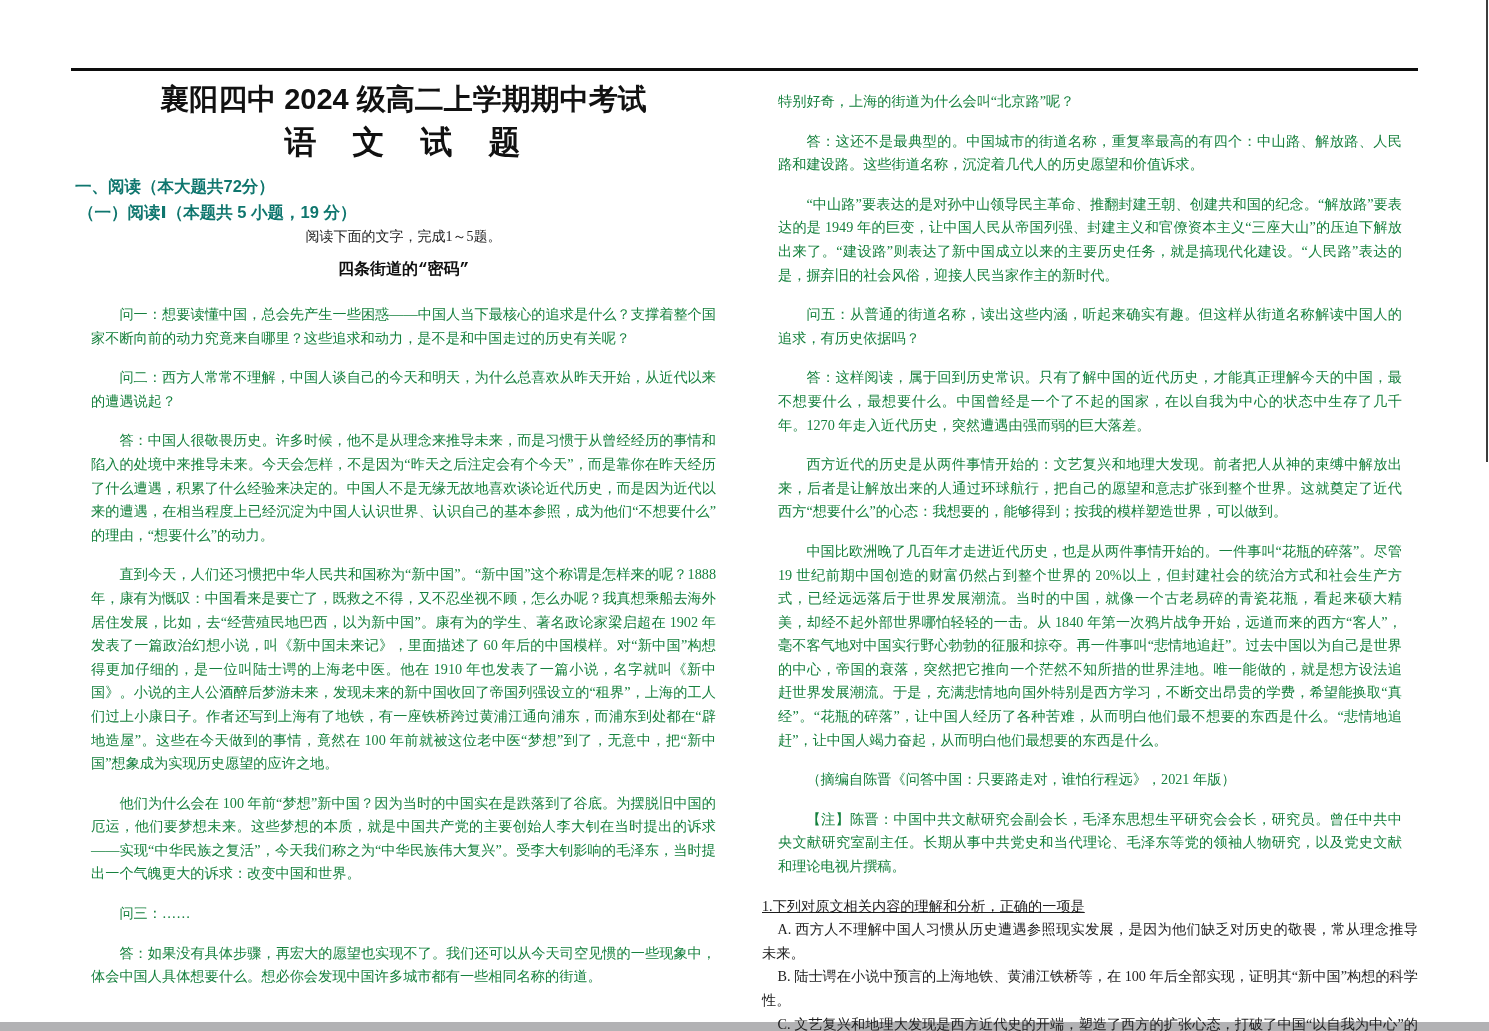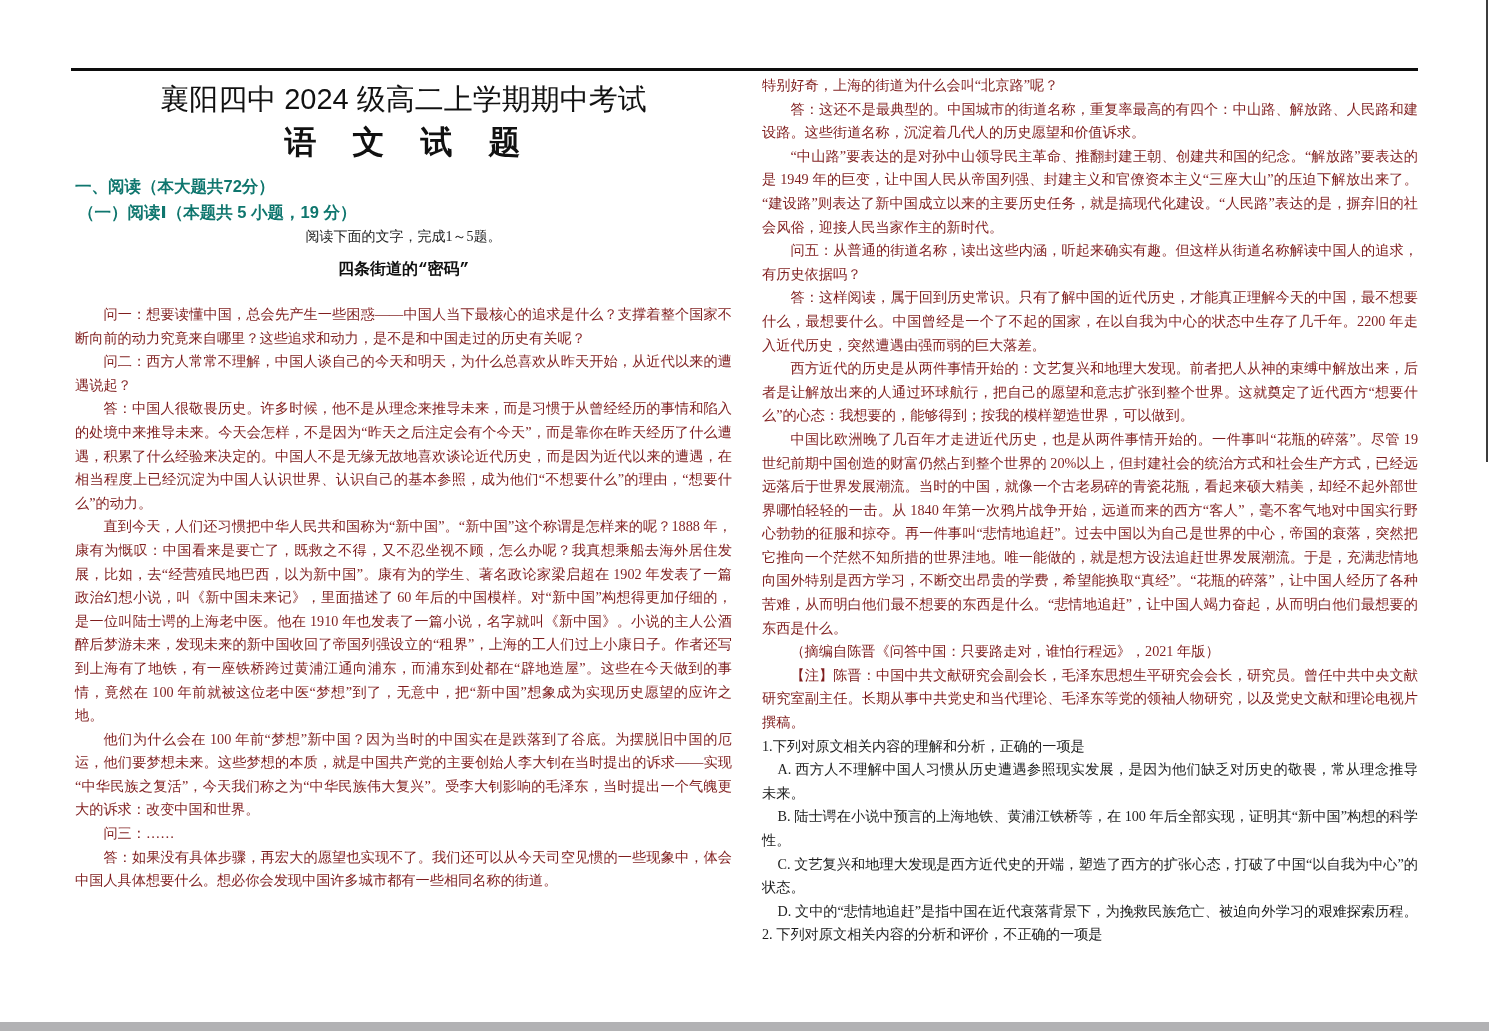--- a/index.html
+++ b/index.html
@@ -16,21 +16,21 @@
   .bottom-scan-bar{position:absolute;left:0;top:1022px;width:1489px;height:9px;background:#b2b2b4;}
 
   
   .col{position:absolute;top:74px;text-align:justify;}
   .col-left{left:75px;width:657px;}
   .col-right{left:762px;width:656px;}
 
   
   .exam-title{
     font-family:"Liberation Sans","DejaVu Sans",sans-serif;
-    font-weight:normal;font-size:29px;line-height:34px;
+    font-weight:bold;font-size:29px;line-height:34px;
     text-align:center;margin:8px 0 0 0;color:#111;
   }
   .exam-subtitle{
     font-weight:bold;font-size:32px;line-height:40px;
     text-align:center;margin:6px 0 0 0;color:#111;letter-spacing:2px;
   }
   .section-heading,.subsection-heading{
     font-family:"Liberation Sans","DejaVu Sans",sans-serif;
     font-weight:bold;font-size:16.5px;line-height:24px;
     margin:0;text-align:left;color:#0f766e;
@@ -39,26 +39,26 @@
   .subsection-heading{margin-top:2px;padding-left:3px;}
   .instruction{font-size:14px;line-height:23px;margin:1px 0 0 0;text-align:center;}
   .passage-title{
     font-family:Liberation Mono, monospace;
     font-weight:bold;font-size:16px;line-height:22px;
     text-align:center;margin:11px 0 22px 0;color:#111;
   }
 
   
   p.para{
-    margin:0;font-size:14.2px;line-height:23.6px;
-    text-indent:2em;color:#7f1d1d;
+    margin:16px;font-size:14.2px;line-height:23.6px;
+    text-indent:2em;color:#15803d;
   }
   p.para.cont{text-indent:0;}
   
-  p.qstem{margin:0;font-size:14.2px;line-height:23.6px;text-indent:0;color:#1c1c1c;}
+  p.qstem{margin:0;font-size:14.2px;line-height:23.6px;text-indent:0;color:#1c1c1c;text-decoration:underline;}
   p.qopt{margin:0;font-size:14.2px;line-height:23.6px;text-indent:1.1em;color:#1c1c1c;}
 </style>
 </head>
 <body>
 
 <div class="page">
 
   <div class="top-rule"></div>
   <div class="right-edge-line"></div>
   <div class="bottom-scan-bar"></div>
@@ -78,21 +78,21 @@
     <p class="para">他们为什么会在 100 年前“梦想”新中国？因为当时的中国实在是跌落到了谷底。为摆脱旧中国的厄运，他们要梦想未来。这些梦想的本质，就是中国共产党的主要创始人李大钊在当时提出的诉求——实现“中华民族之复活”，今天我们称之为“中华民族伟大复兴”。受李大钊影响的毛泽东，当时提出一个气魄更大的诉求：改变中国和世界。</p>
     <p class="para">问三：……</p>
     <p class="para">答：如果没有具体步骤，再宏大的愿望也实现不了。我们还可以从今天司空见惯的一些现象中，体会中国人具体想要什么。想必你会发现中国许多城市都有一些相同名称的街道。</p>
   </div>
 
   <div class="col col-right">
     <p class="para cont">特别好奇，上海的街道为什么会叫“北京路”呢？</p>
     <p class="para">答：这还不是最典型的。中国城市的街道名称，重复率最高的有四个：中山路、解放路、人民路和建设路。这些街道名称，沉淀着几代人的历史愿望和价值诉求。</p>
     <p class="para">“中山路”要表达的是对孙中山领导民主革命、推翻封建王朝、创建共和国的纪念。“解放路”要表达的是 1949 年的巨变，让中国人民从帝国列强、封建主义和官僚资本主义“三座大山”的压迫下解放出来了。“建设路”则表达了新中国成立以来的主要历史任务，就是搞现代化建设。“人民路”表达的是，摒弃旧的社会风俗，迎接人民当家作主的新时代。</p>
     <p class="para">问五：从普通的街道名称，读出这些内涵，听起来确实有趣。但这样从街道名称解读中国人的追求，有历史依据吗？</p>
-    <p class="para">答：这样阅读，属于回到历史常识。只有了解中国的近代历史，才能真正理解今天的中国，最不想要什么，最想要什么。中国曾经是一个了不起的国家，在以自我为中心的状态中生存了几千年。2200 年走入近代历史，突然遭遇由强而弱的巨大落差。</p>
+    <p class="para">答：这样阅读，属于回到历史常识。只有了解中国的近代历史，才能真正理解今天的中国，最不想要什么，最想要什么。中国曾经是一个了不起的国家，在以自我为中心的状态中生存了几千年。1270 年走入近代历史，突然遭遇由强而弱的巨大落差。</p>
     <p class="para">西方近代的历史是从两件事情开始的：文艺复兴和地理大发现。前者把人从神的束缚中解放出来，后者是让解放出来的人通过环球航行，把自己的愿望和意志扩张到整个世界。这就奠定了近代西方“想要什么”的心态：我想要的，能够得到；按我的模样塑造世界，可以做到。</p>
     <p class="para">中国比欧洲晚了几百年才走进近代历史，也是从两件事情开始的。一件事叫“花瓶的碎落”。尽管 19 世纪前期中国创造的财富仍然占到整个世界的 20%以上，但封建社会的统治方式和社会生产方式，已经远远落后于世界发展潮流。当时的中国，就像一个古老易碎的青瓷花瓶，看起来硕大精美，却经不起外部世界哪怕轻轻的一击。从 1840 年第一次鸦片战争开始，远道而来的西方“客人”，毫不客气地对中国实行野心勃勃的征服和掠夺。再一件事叫“悲情地追赶”。过去中国以为自己是世界的中心，帝国的衰落，突然把它推向一个茫然不知所措的世界洼地。唯一能做的，就是想方设法追赶世界发展潮流。于是，充满悲情地向国外特别是西方学习，不断交出昂贵的学费，希望能换取“真经”。“花瓶的碎落”，让中国人经历了各种苦难，从而明白他们最不想要的东西是什么。“悲情地追赶”，让中国人竭力奋起，从而明白他们最想要的东西是什么。</p>
     <p class="para">（摘编自陈晋《问答中国：只要路走对，谁怕行程远》，2021 年版）</p>
     <p class="para">【注】陈晋：中国中共文献研究会副会长，毛泽东思想生平研究会会长，研究员。曾任中共中央文献研究室副主任。长期从事中共党史和当代理论、毛泽东等党的领袖人物研究，以及党史文献和理论电视片撰稿。</p>
 
     <p class="qstem">1.下列对原文相关内容的理解和分析，正确的一项是</p>
     <p class="qopt">A. 西方人不理解中国人习惯从历史遭遇参照现实发展，是因为他们缺乏对历史的敬畏，常从理念推导未来。</p>
     <p class="qopt">B. 陆士谔在小说中预言的上海地铁、黄浦江铁桥等，在 100 年后全部实现，证明其“新中国”构想的科学性。</p>
     <p class="qopt">C. 文艺复兴和地理大发现是西方近代史的开端，塑造了西方的扩张心态，打破了中国“以自我为中心”的状态。</p>
     <p class="qopt">D. 文中的“悲情地追赶”是指中国在近代衰落背景下，为挽救民族危亡、被迫向外学习的艰难探索历程。</p>

